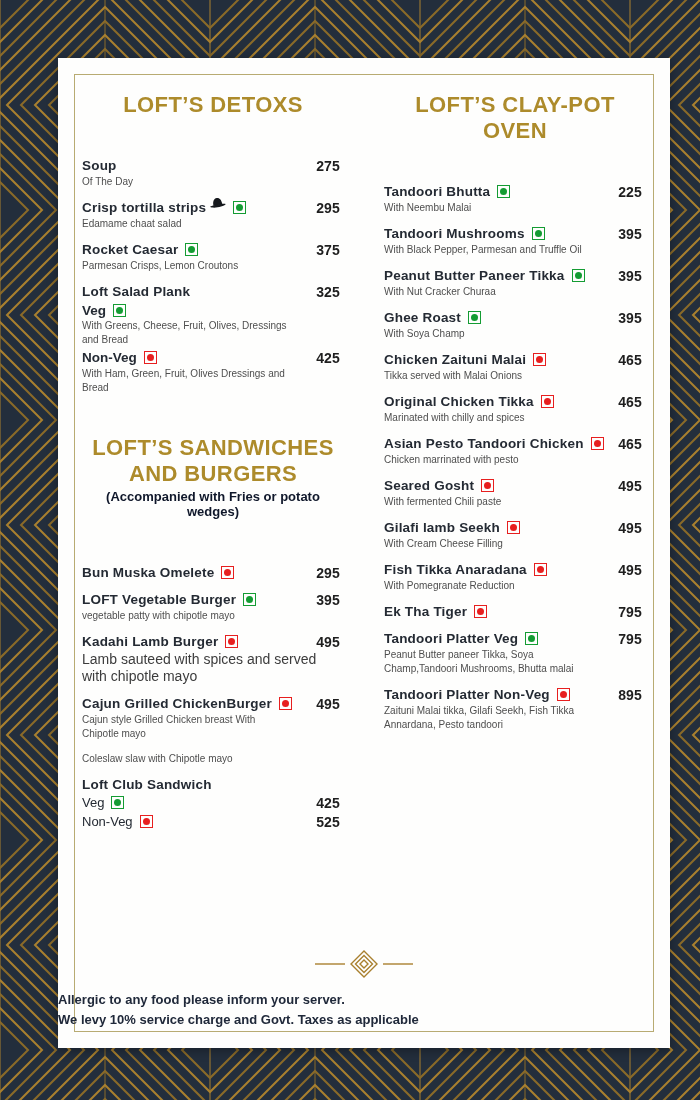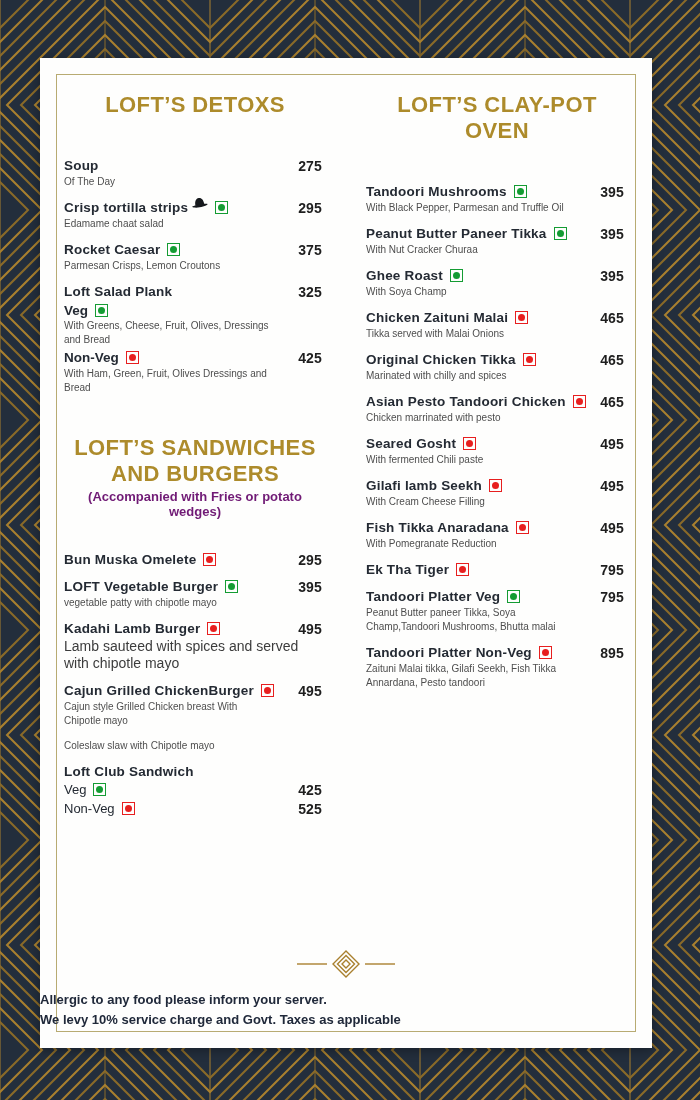--- a/index.html
+++ b/index.html
@@ -5,32 +5,32 @@
   :root{
     --bg:#232e3c; --gold:#a9802e; --gold2:#8a6a28; --header:#ad8b2b;
     --card:#fefefd; --border:#b8ab72; --name:#242a33; --desc:#4e4e4e;
     --price:#1e1e1e; --veg:#149c33; --nonveg:#e71f1f; --footer:#20293a;
   }
   html,body{margin:0;padding:0;}
   body{width:700px;height:1100px;overflow:hidden;background:var(--bg);
        font-family:"Liberation Sans", sans-serif;}
   .page{position:relative;width:700px;height:1100px;}
   .bg-svg{position:absolute;left:0;top:0;}
-  .card{position:absolute;left:40px;top:58px;width:612px;height:990px;
+  .card{position:absolute;left:58px;top:58px;width:612px;height:990px;
         background:var(--card);box-shadow:0 2px 10px rgba(0,0,0,.35);text-decoration:underline;}
   .inner-border{position:absolute;left:16px;top:16px;right:16px;bottom:16px;
         border:1px solid var(--border);pointer-events:none;}
   .columns{position:absolute;left:24px;right:24px;top:34px;bottom:120px;
         display:flex;gap:40px;}
   .col{flex:1;min-width:0;}
   .sec-title{font-size:22px;line-height:26px;font-weight:700;color:var(--header);
         text-align:center;letter-spacing:.4px;margin-bottom:40px;}
   .sec-title.tight{margin-bottom:2px;}
-  .sec-subtitle{font-size:13px;font-weight:600;color:#701a75;text-align:center;
-        margin-bottom:33px;}
+  .sec-subtitle{font-size:13px;font-weight:600;color:#0f172a;text-align:center;
+        margin-bottom:46px;}
   .section-gap{margin-top:40px;}
   .item{margin-bottom:11px;}
   .row{display:flex;justify-content:space-between;align-items:flex-start;}
   .vrow{margin-top:3px;}
   .name-wrap{display:flex;align-items:center;white-space:nowrap;}
   .name{font-size:13.5px;font-weight:700;color:var(--name);letter-spacing:.2px;}
   .price{font-size:14px;font-weight:700;color:var(--price);min-width:32px;
         text-align:center;padding-left:6px;}
   .desc{font-size:10px;line-height:14px;color:var(--desc);max-width:205px;
         margin-top:1px;}
@@ -213,20 +213,30 @@
               </div>
             </div>
           </div>
         </div>
       <div class="col" id="col-1">
           <div class="section">
             <div class="sec-title">LOFT’S CLAY-POT OVEN</div>
             <div class="item">
               <div class="row">
                 <span class="name-wrap">
+                  <span class="name">Tandoori Bhutta</span>
+                  <span class="badge veg"></span>
+                </span>
+                <span class="price">225</span>
+              </div>
+              <div class="desc">With Neembu Malai</div>
+            </div>
+            <div class="item">
+              <div class="row">
+                <span class="name-wrap">
                   <span class="name">Tandoori Mushrooms</span>
                   <span class="badge veg"></span>
                 </span>
                 <span class="price">395</span>
               </div>
               <div class="desc">With Black Pepper, Parmesan and Truffle Oil</div>
             </div>
             <div class="item">
               <div class="row">
                 <span class="name-wrap">

